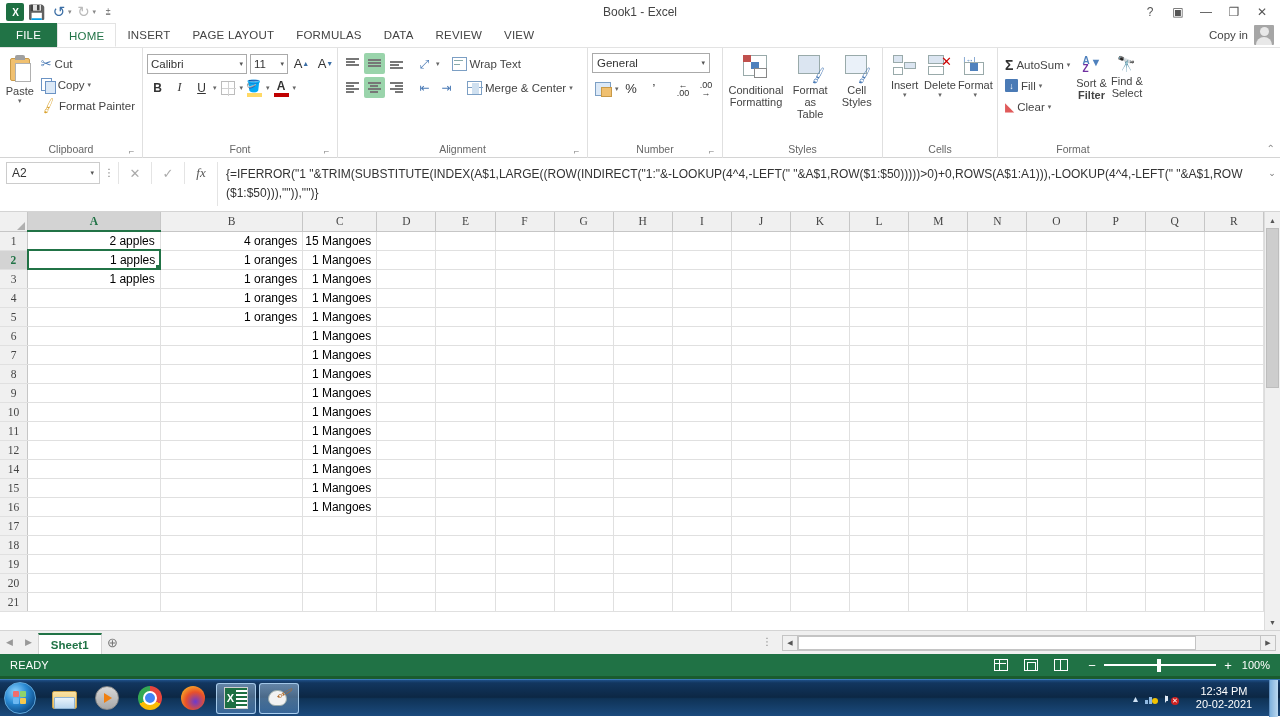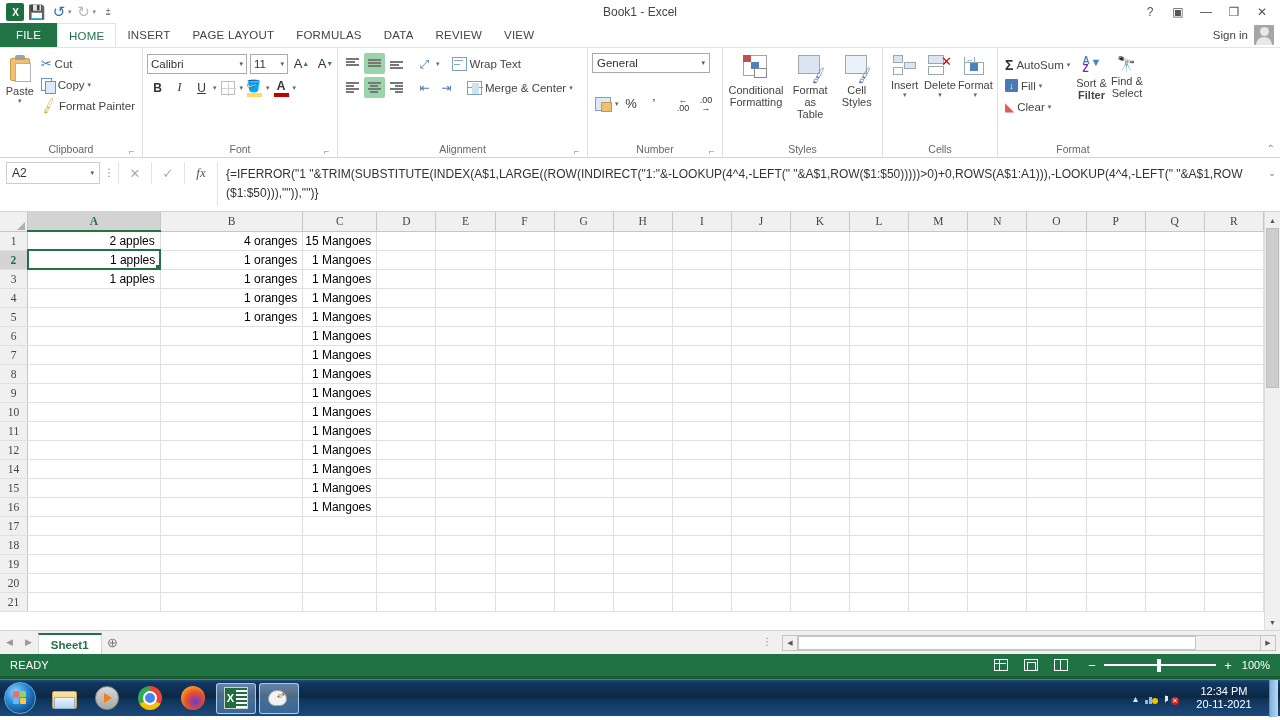--- a/index.html
+++ b/index.html
@@ -410,21 +410,21 @@
 <div id="tabbar">
   <div class="tab file">FILE</div>
   <div class="tab active">HOME</div>
   <div class="tab">INSERT</div>
   <div class="tab">PAGE LAYOUT</div>
   <div class="tab">FORMULAS</div>
   <div class="tab">DATA</div>
   <div class="tab">REVIEW</div>
   <div class="tab">VIEW</div>
   <div id="signin">
-    <span id="signin-text">Sign in</span>
+    <span id="signin-text">Copy in</span>
     <span id="avatar"></span>
   </div>
 </div>
 
 <div id="ribbon">
 
   <div class="rgroup" id="g-clipboard">
     <div class="rgroup-body">
       <div class="bigbtn">
         <span class="paste-ico">
@@ -572,21 +572,21 @@
         </div>
       </div>
     </div>
       </div>
     <div class="rgroup-label">Alignment</div>
     <div class="dlg-launcher">⌐</div>
   </div>
 
   <div class="rgroup" id="g-number">
     <div class="rgroup-body">
-        <div class="col" style="gap:20px;">
+        <div class="col" style="gap:5px;">
       <div class="numfmt-box">
         <span>General</span>
         <span class="box-caret">▾</span>
       </div>
       <div class="row" style="gap:2px;">
         <div class="fmt-btn">
               <span class="acct-ico"></span>
             </div>
         <span class="caret">▾</span>
         <div class="fmt-btn" style="font-size:13px;">%</div>
@@ -1286,17 +1286,17 @@
     <span class="netico">
         <span class="netdot"></span>
       </span>
     <span class="volico">
         <span class="bx"></span>
         <span class="spk"></span>
         <span class="xm">✕</span>
       </span>
     <div id="clock">
       <div>12:34 PM</div>
-      <div>20-11-2021</div>
+      <div>20-02-2021</div>
     </div>
     <span id="showdesk"></span>
   </div>
 </div>
 
 </body></html>

